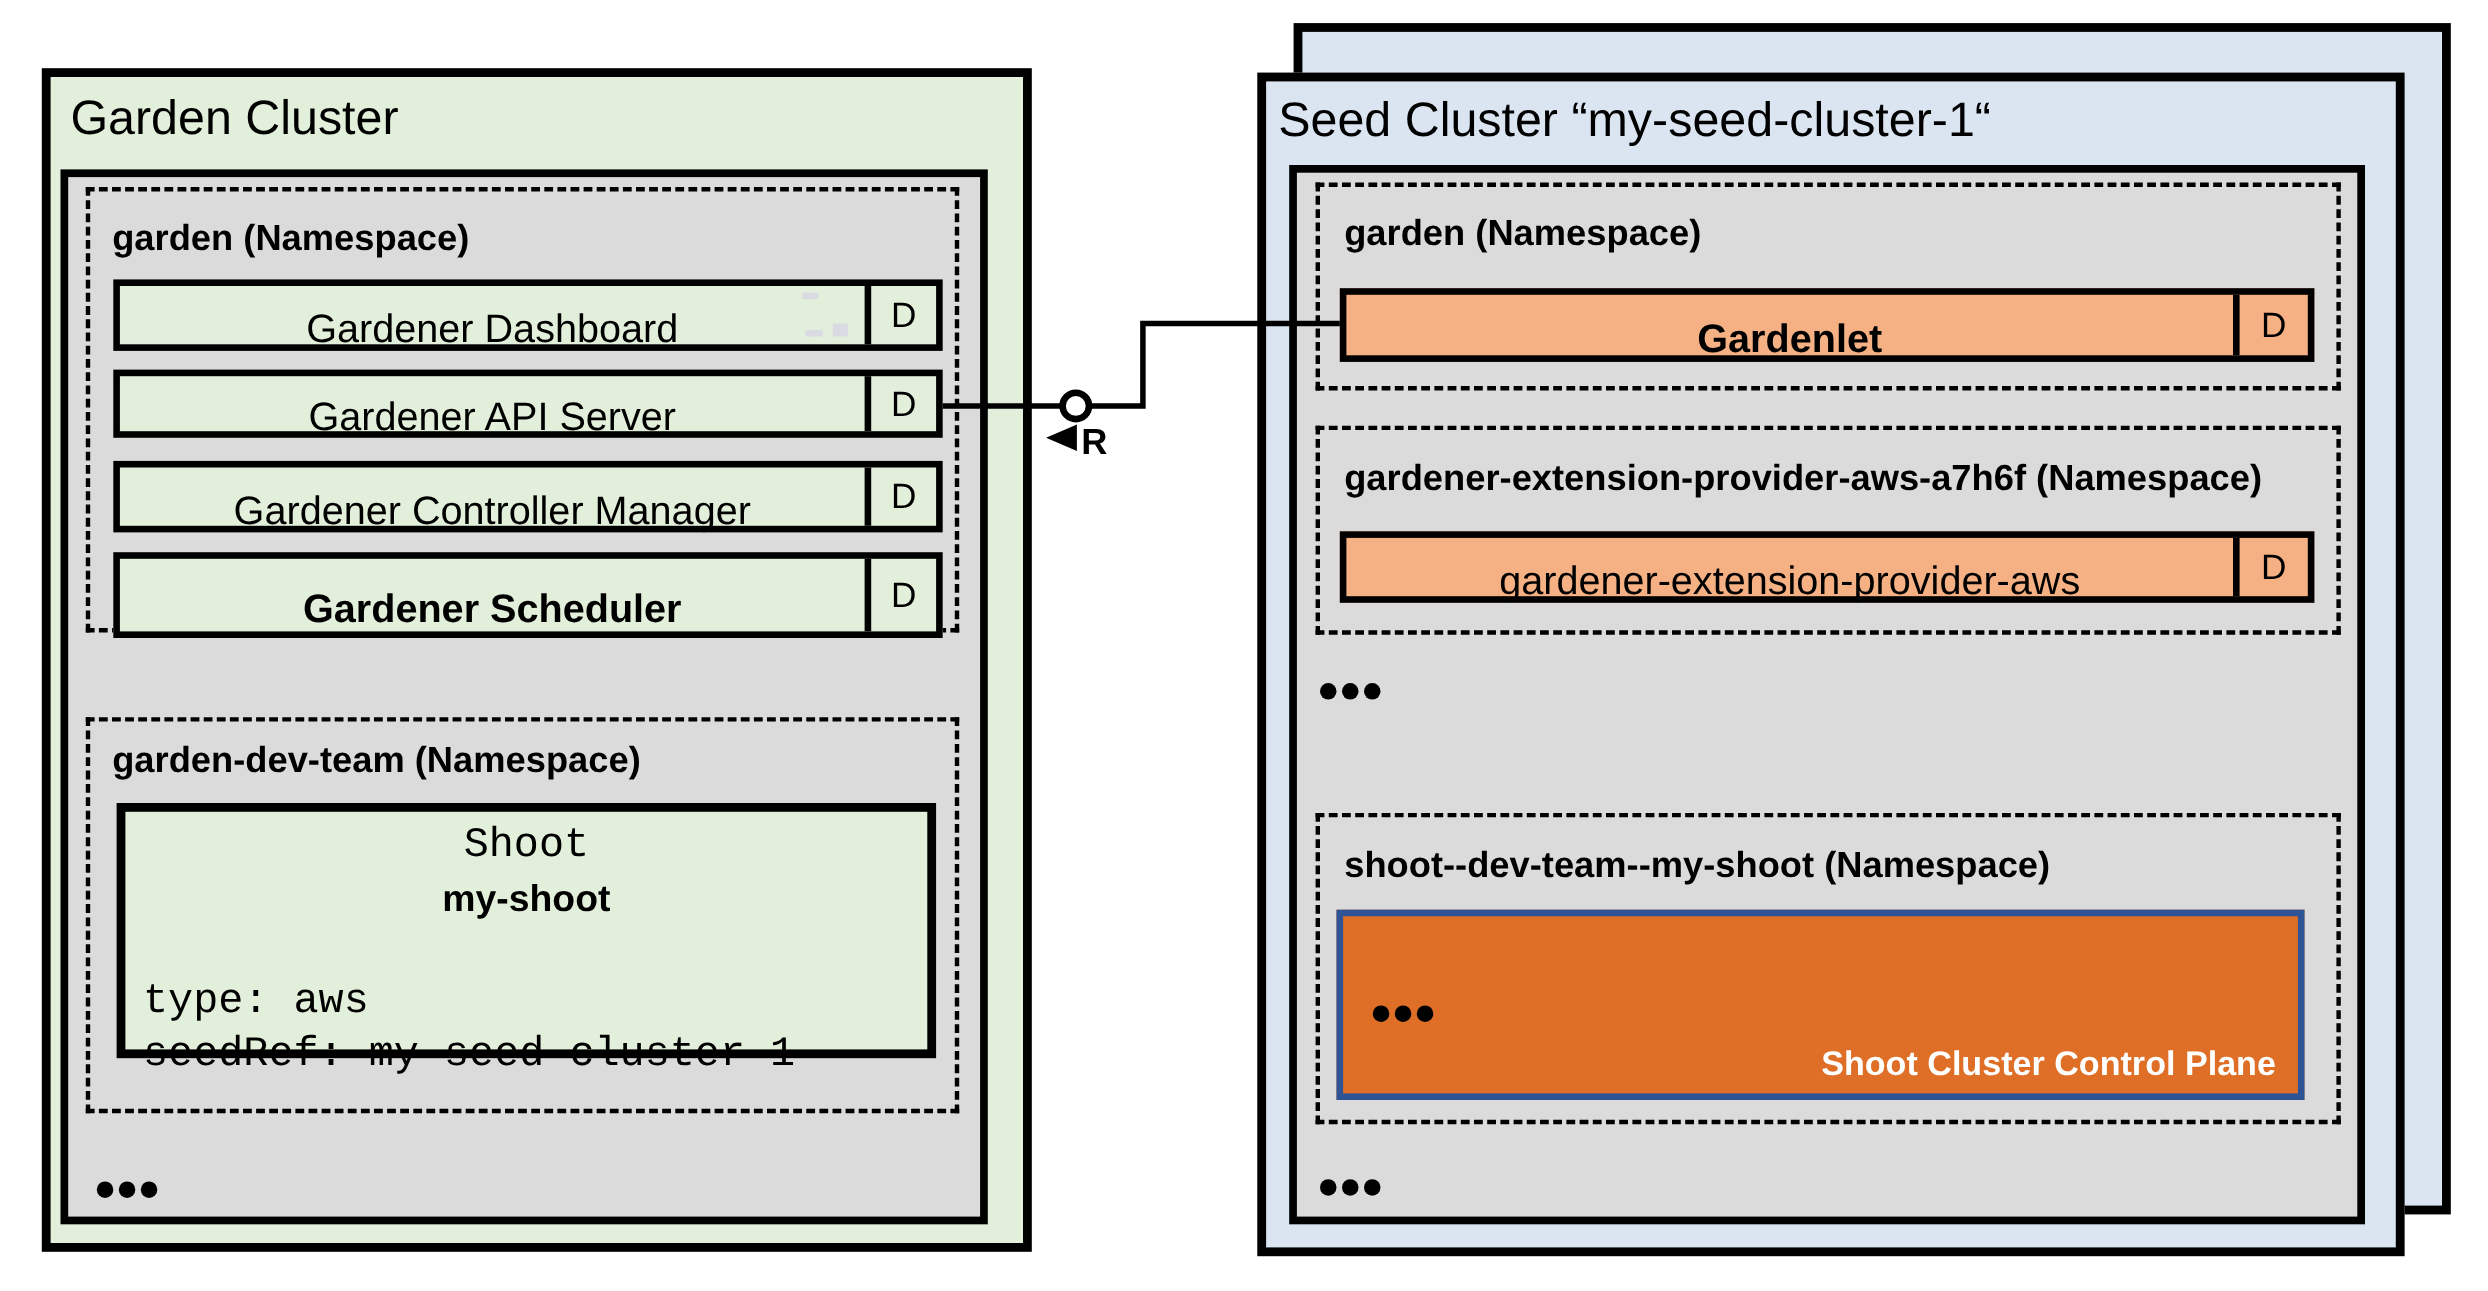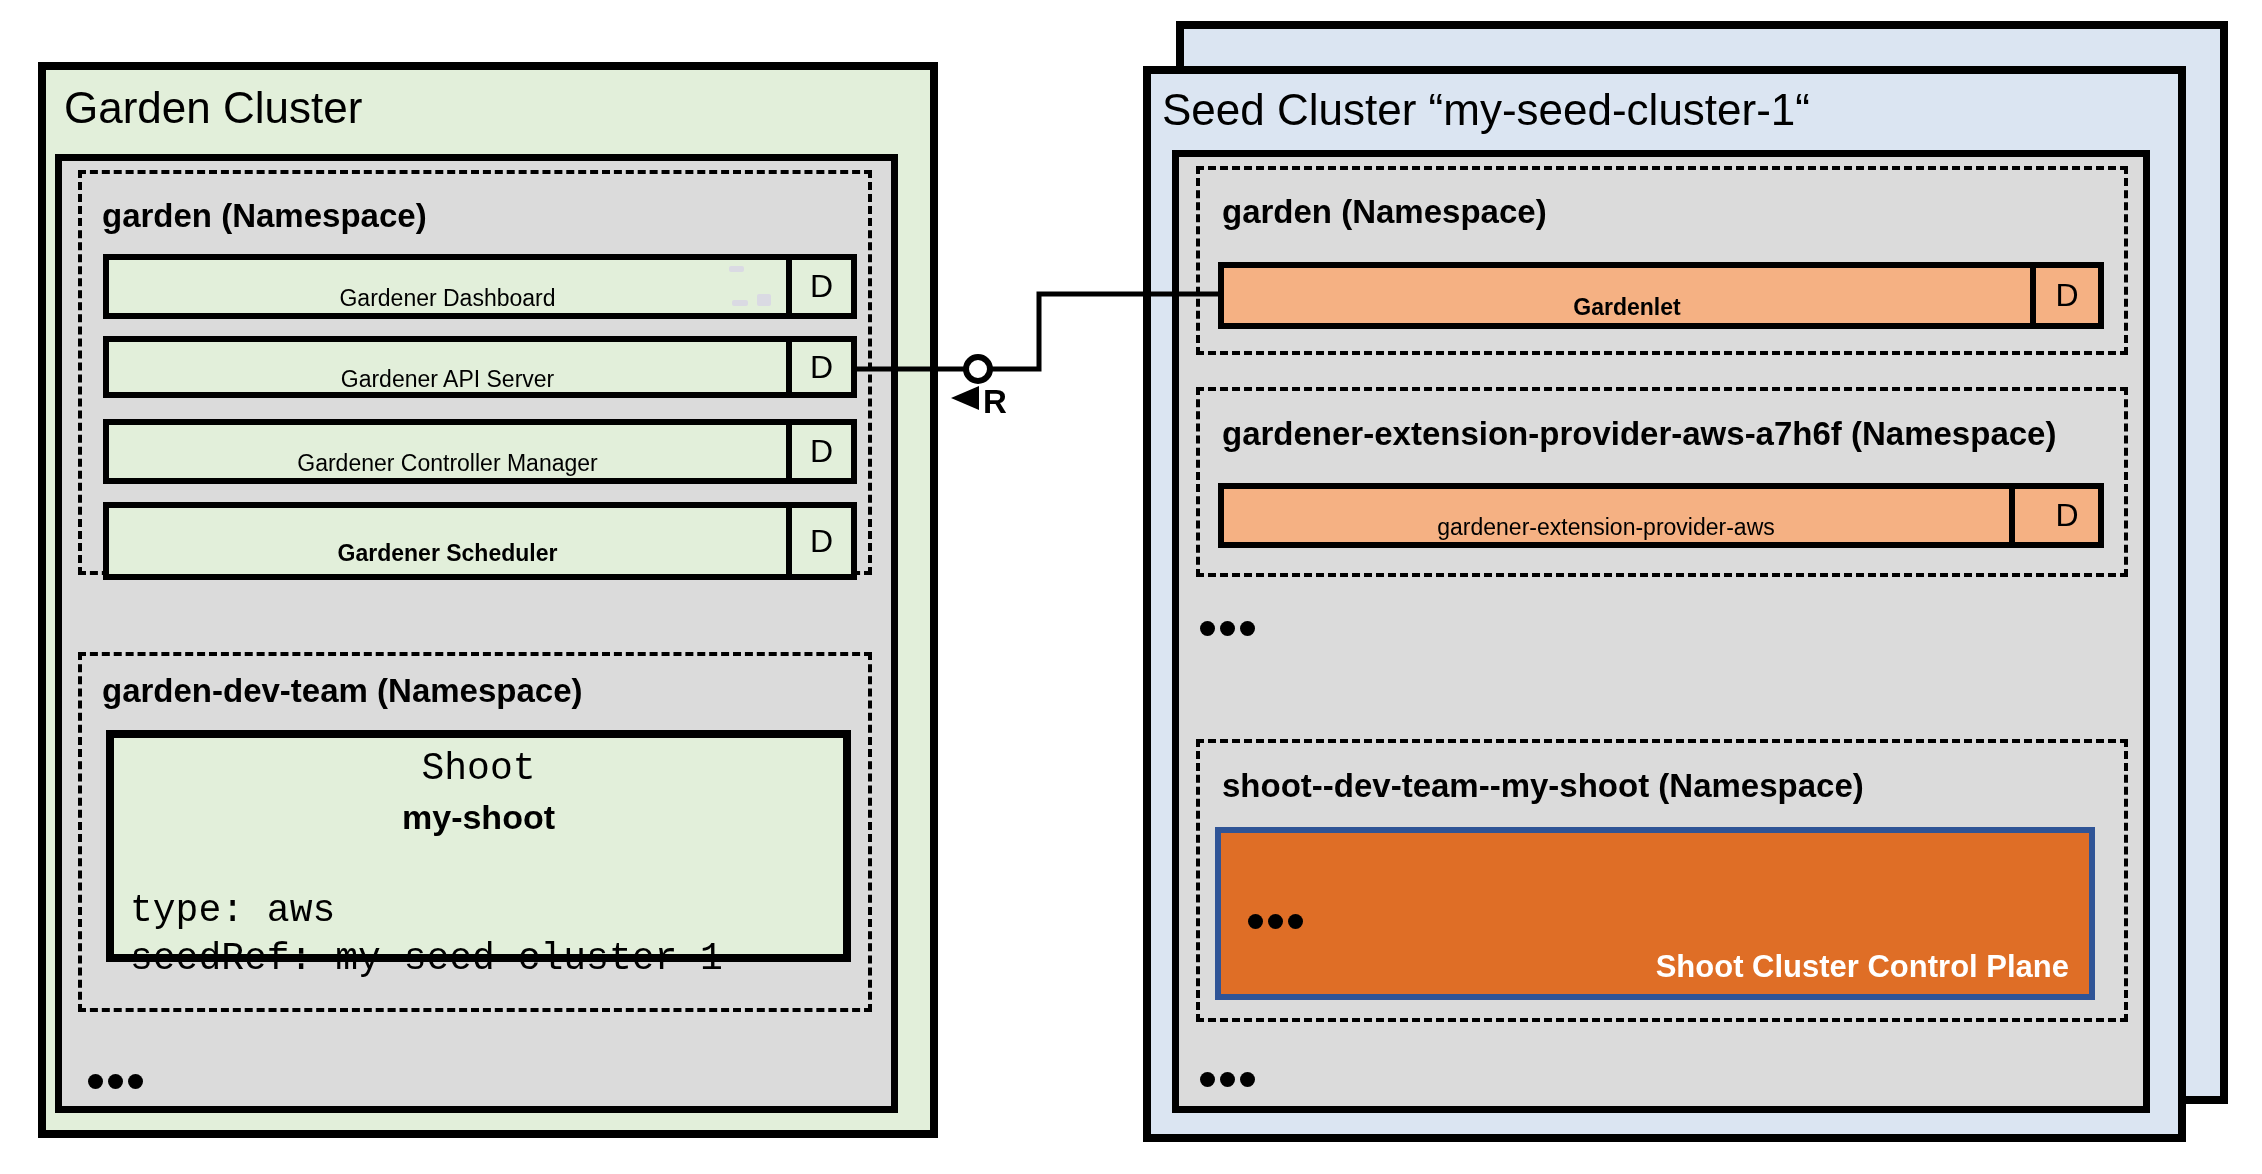--- a/index.html
+++ b/index.html
@@ -14,21 +14,21 @@
   .blue-bg{background:#DBE5F2;}
   .gray-box{border:7px solid #000;background:#DBDBDB;}
   .cluster-title{font-size:44px;font-weight:400;white-space:nowrap;line-height:1.1;}
   
   .ns{border:4px dashed #000;}
   .ns-label{font-size:33px;font-weight:700;white-space:nowrap;line-height:1.1;}
   
   .row{border:6px solid #000;display:flex;align-items:stretch;}
   .row.green-row{background:#E2EFDA;}
   .row.orange-row{background:#F5B183;}
-  .row-label{flex:1;display:flex;align-items:center;justify-content:center;font-size:23px;line-height:1;margin-top:24px;}
+  .row-label{flex:1;display:flex;align-items:center;justify-content:center;font-size:36px;line-height:1;margin-top:24px;}
   .row-label.bold{font-weight:700;}
   .row-divider{width:6px;background:#000;}
   .row-badge{display:flex;align-items:center;justify-content:center;font-size:32px;}
   
   .shoot-box{border:8px solid #000;background:#E2EFDA;}
   .mono{font-family:"Liberation Mono","DejaVu Sans Mono",monospace;font-size:38px;line-height:1;white-space:pre;}
   .center-line{left:0;right:0;text-align:center;}
   .shoot-name{font-size:34px;font-weight:700;line-height:1;}
   
   .dots{display:flex;gap:5px;align-items:center;}
@@ -60,21 +60,21 @@
 
   <div class="abs row orange-row" style="left:1218px;top:262px;width:886px;height:67px;">
     <div class="row-label bold">Gardenlet</div>
     <div class="row-divider"></div>
     <div class="row-badge" style="width:62px;">D</div>
   </div>
 
   <div class="abs ns" style="left:1196px;top:387px;width:932px;height:190px;"></div>
   <div class="abs ns-label" style="left:1222px;top:416px;">gardener-extension-provider-aws-a7h6f (Namespace)</div>
 
-  <div class="abs row orange-row" style="left:1218px;top:483px;width:886px;height:65px;gap:21px;">
+  <div class="abs row orange-row" style="left:1218px;top:483px;width:886px;height:65px;">
     <div class="row-label">gardener-extension-provider-aws</div>
     <div class="row-divider"></div>
     <div class="row-badge" style="width:62px;">D</div>
   </div>
 
   <div class="abs dots" style="left:1200px;top:621px;">
       <i></i>
       <i></i>
       <i></i>
     </div>

